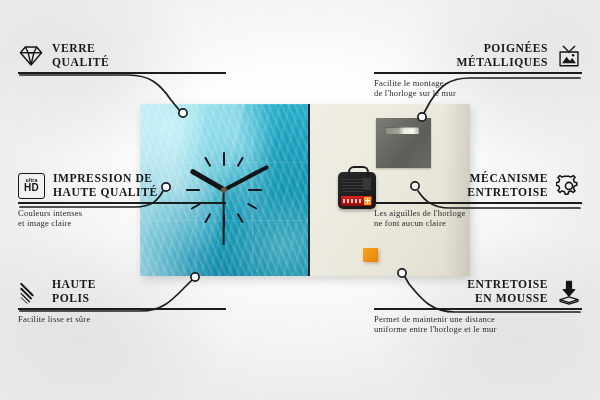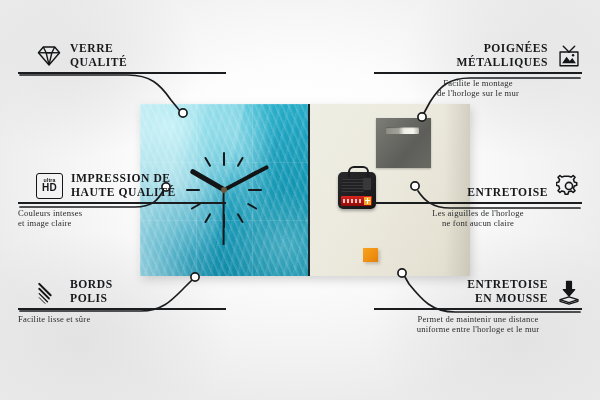--- a/index.html
+++ b/index.html
@@ -114,36 +114,36 @@
   #battery .plus:before{left:3px;top:1px;width:1px;height:6px;}
   #battery .plus:after{left:1px;top:3px;width:5px;height:1px;}
   #foam-spacer{
     position:absolute;left:53px;top:144px;width:15px;height:14px;
     background:linear-gradient(135deg,#f7a320 0%,#ef8f10 60%,#e0820c 100%);
     box-shadow:2px 2px 3px rgba(120,110,90,.35);
   }
 
   
   .feat{position:absolute;width:208px;}
-  .feat .row{display:flex;align-items:center;gap:8px;margin-left:18px;}
+  .feat .row{display:flex;align-items:center;gap:8px;}
   .feat.left .row{justify-content:flex-start;}
   .feat.right .row{justify-content:flex-end;}
   .feat .ttl{
     font-family:"Liberation Serif",serif;font-weight:bold;
     font-size:11.6px;letter-spacing:.55px;color:#17181a;line-height:13.6px;
   }
   .feat.left .ttl{text-align:left;}
   .feat.right .ttl{text-align:right;}
   .feat .rule{height:1.4px;background:#1b1c1e;margin:3px 0 4px;}
   .feat .sub{
     font-family:"Liberation Serif",serif;font-size:8.6px;color:#2a2b2d;
     line-height:10.4px;letter-spacing:.2px;
   }
   .feat.left .sub{text-align:left;}
-  .feat.right .sub{text-align:center;}
+  .feat.right .sub{text-align:left;}
   .ico{width:26px;height:26px;flex:0 0 26px;display:block;}
   .ico svg{display:block;width:26px;height:26px;}
   .hdbox{
     width:25px;height:24px;flex:0 0 25px;border:1.6px solid #141517;border-radius:3px;
     display:flex;flex-direction:column;align-items:center;justify-content:center;line-height:1;
   }
   .hdbox .u{font-family:"Liberation Sans",sans-serif;font-size:5.2px;font-weight:bold;letter-spacing:.2px;color:#141517;}
   .hdbox .h{font-family:"Liberation Sans",sans-serif;font-size:10px;font-weight:bold;letter-spacing:.3px;color:#141517;margin-top:.5px;}
 
   #f-verre   {left:18px;  top:42px;}
@@ -302,21 +302,21 @@
         <svg viewBox="0 0 32 32">
             <g fill="none" stroke="#141517" stroke-linecap="round">
           <path d="M4 6 L18 20" stroke-width="2.6"></path>
           <path d="M4 12 L16 24" stroke-width="2.2"></path>
           <path d="M4 18 L14 28" stroke-width="1.7"></path>
           <path d="M4 23 L11 30" stroke-width="1.2"></path>
         </g>
           </svg>
       </span>
       <span class="ttl">
-        <span>BORDS</span><br>
+        <span>HAUTE</span><br>
         <span>POLIS</span>
       </span>
     </div>
     <div class="rule"></div>
     <div class="sub">
       <span>Facilite lisse et sûre</span>
     </div>
   </div>
 
   <div class="feat right" id="f-poign">
@@ -340,21 +340,21 @@
     <div class="rule"></div>
     <div class="sub">
       <span>Facilite le montage</span><br>
       <span>de l'horloge sur le mur</span>
     </div>
   </div>
 
   <div class="feat right" id="f-meca">
     <div class="row">
       <span class="ttl">
-        <br>
+        <span>MÉCANISME</span><br>
         <span>ENTRETOISE</span>
       </span>
       <span class="ico">
         <svg viewBox="0 0 32 32">
             <g fill="none" stroke="#141517" stroke-width="2" stroke-linejoin="round">
           <path d="M16 4 l3.2 1.0 2.6-2.0 2.4 2.4 -2.0 2.6 1.0 3.2 3.2 1.0 0 3.4 -3.2 1.0 -1.0 3.2 2.0 2.6 -2.4 2.4 -2.6-2.0 -3.2 1.0 -1.0 3.2 -3.4 0 -1.0-3.2 -3.2-1.0 -2.6 2.0 -2.4-2.4 2.0-2.6 -1.0-3.2 -3.2-1.0 0-3.4 3.2-1.0 1.0-3.2 -2.0-2.6 2.4-2.4 2.6 2.0 3.2-1.0z" transform="translate(0.2,0.2) scale(0.96)"></path>
           <circle cx="16" cy="16" r="4.4"></circle>
         </g>
           </svg>
       </span>

